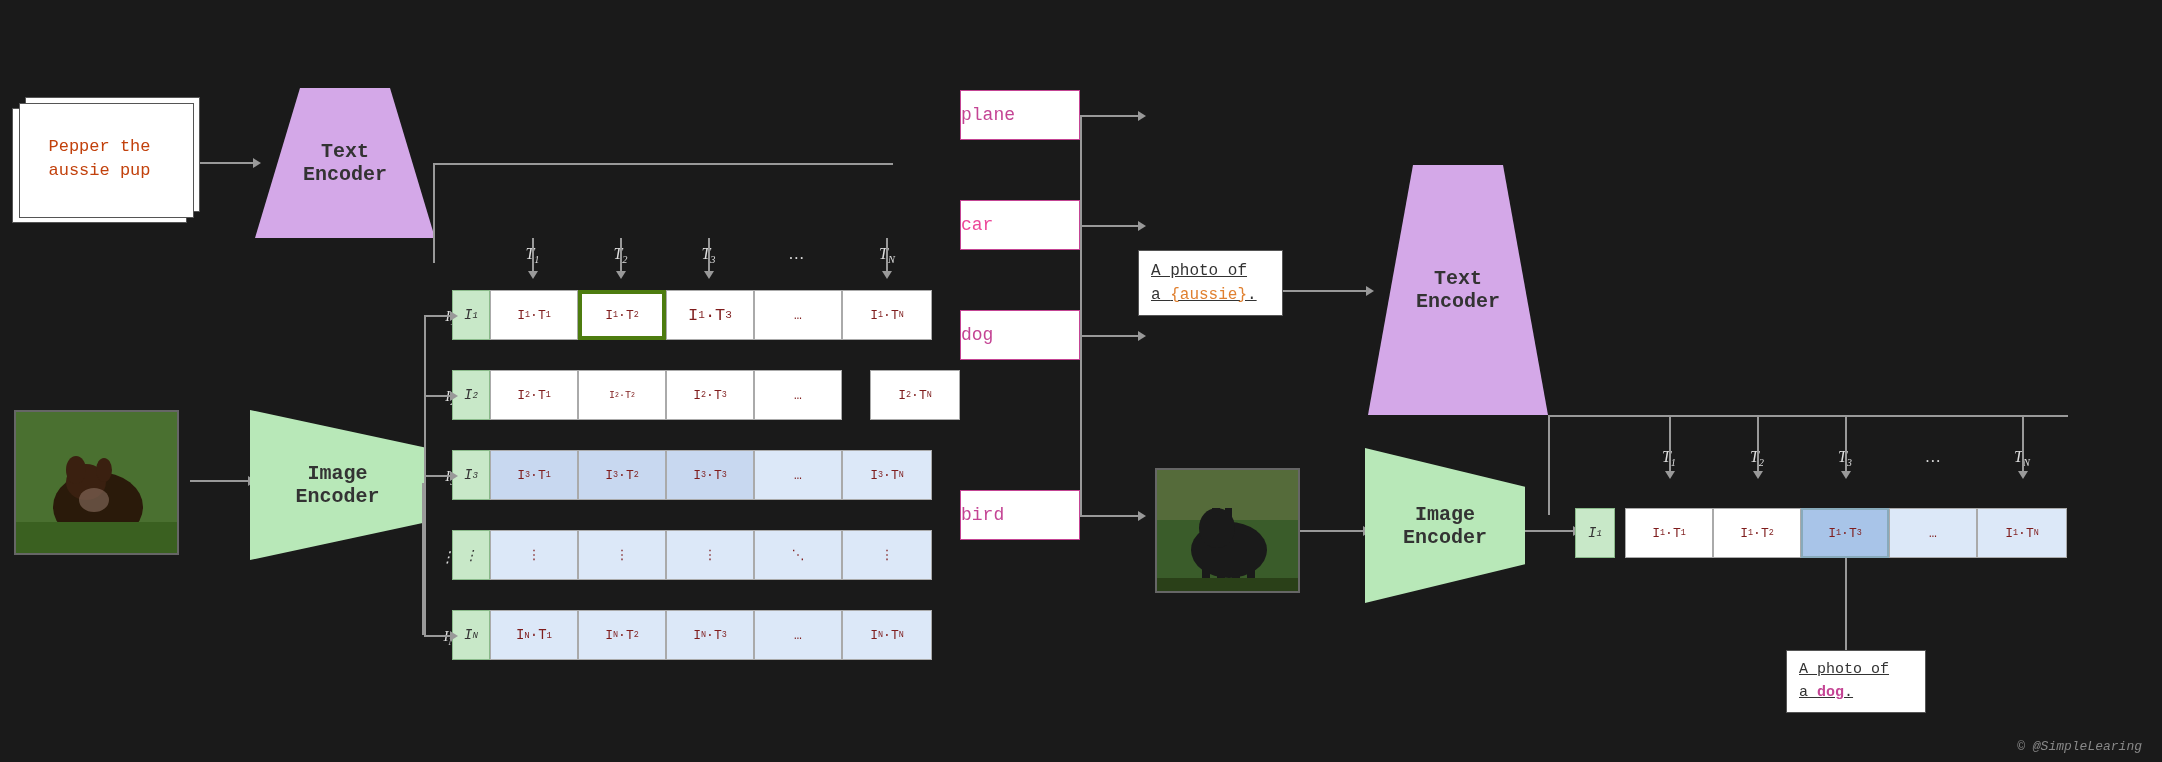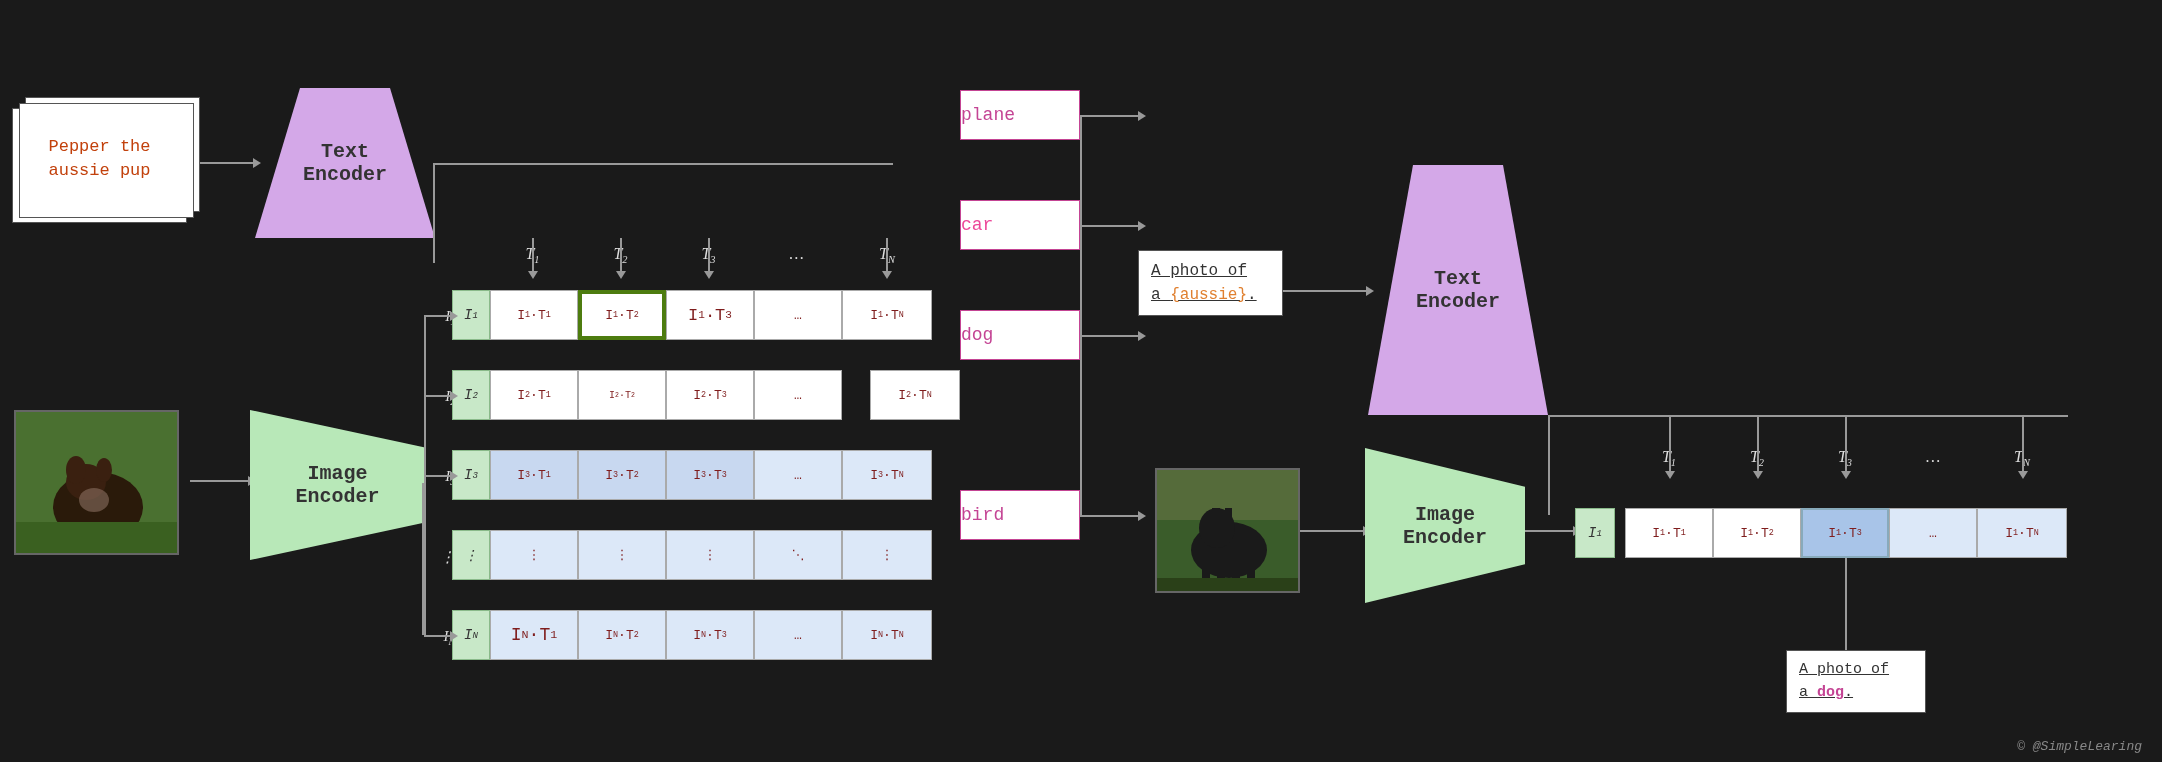--- a/index.html
+++ b/index.html
@@ -351,21 +351,21 @@
   <div class="matrix-cell light-blue" style="position:absolute; left:666px; top:530px; width:88px; height:50px; font-size:13px; border:1px solid #aaa;">
     ⋮
   </div>
   <div class="matrix-cell light-blue" style="position:absolute; left:754px; top:530px; width:88px; height:50px; font-size:13px; border:1px solid #aaa;">
     ⋱
   </div>
   <div class="matrix-cell light-blue" style="position:absolute; left:842px; top:530px; width:90px; height:50px; font-size:13px; border:1px solid #aaa;">
     ⋮
   </div>
 
-  <div class="matrix-cell light-blue" style="position:absolute; left:490px; top:610px; width:88px; height:50px; font-size:18px; border:1px solid #aaa;">
+  <div class="matrix-cell light-blue" style="position:absolute; left:490px; top:610px; width:88px; height:50px; font-size:14px; border:1px solid #aaa;">
     I<sub>N</sub>·T<sub>1</sub>
   </div>
   <div class="matrix-cell light-blue" style="position:absolute; left:578px; top:610px; width:88px; height:50px; font-size:13px; border:1px solid #aaa;">
     I<sub>N</sub>·T<sub>2</sub>
   </div>
   <div class="matrix-cell light-blue" style="position:absolute; left:666px; top:610px; width:88px; height:50px; font-size:13px; border:1px solid #aaa;">
     I<sub>N</sub>·T<sub>3</sub>
   </div>
   <div class="matrix-cell light-blue" style="position:absolute; left:754px; top:610px; width:88px; height:50px; font-size:13px; border:1px solid #aaa;">
     …

